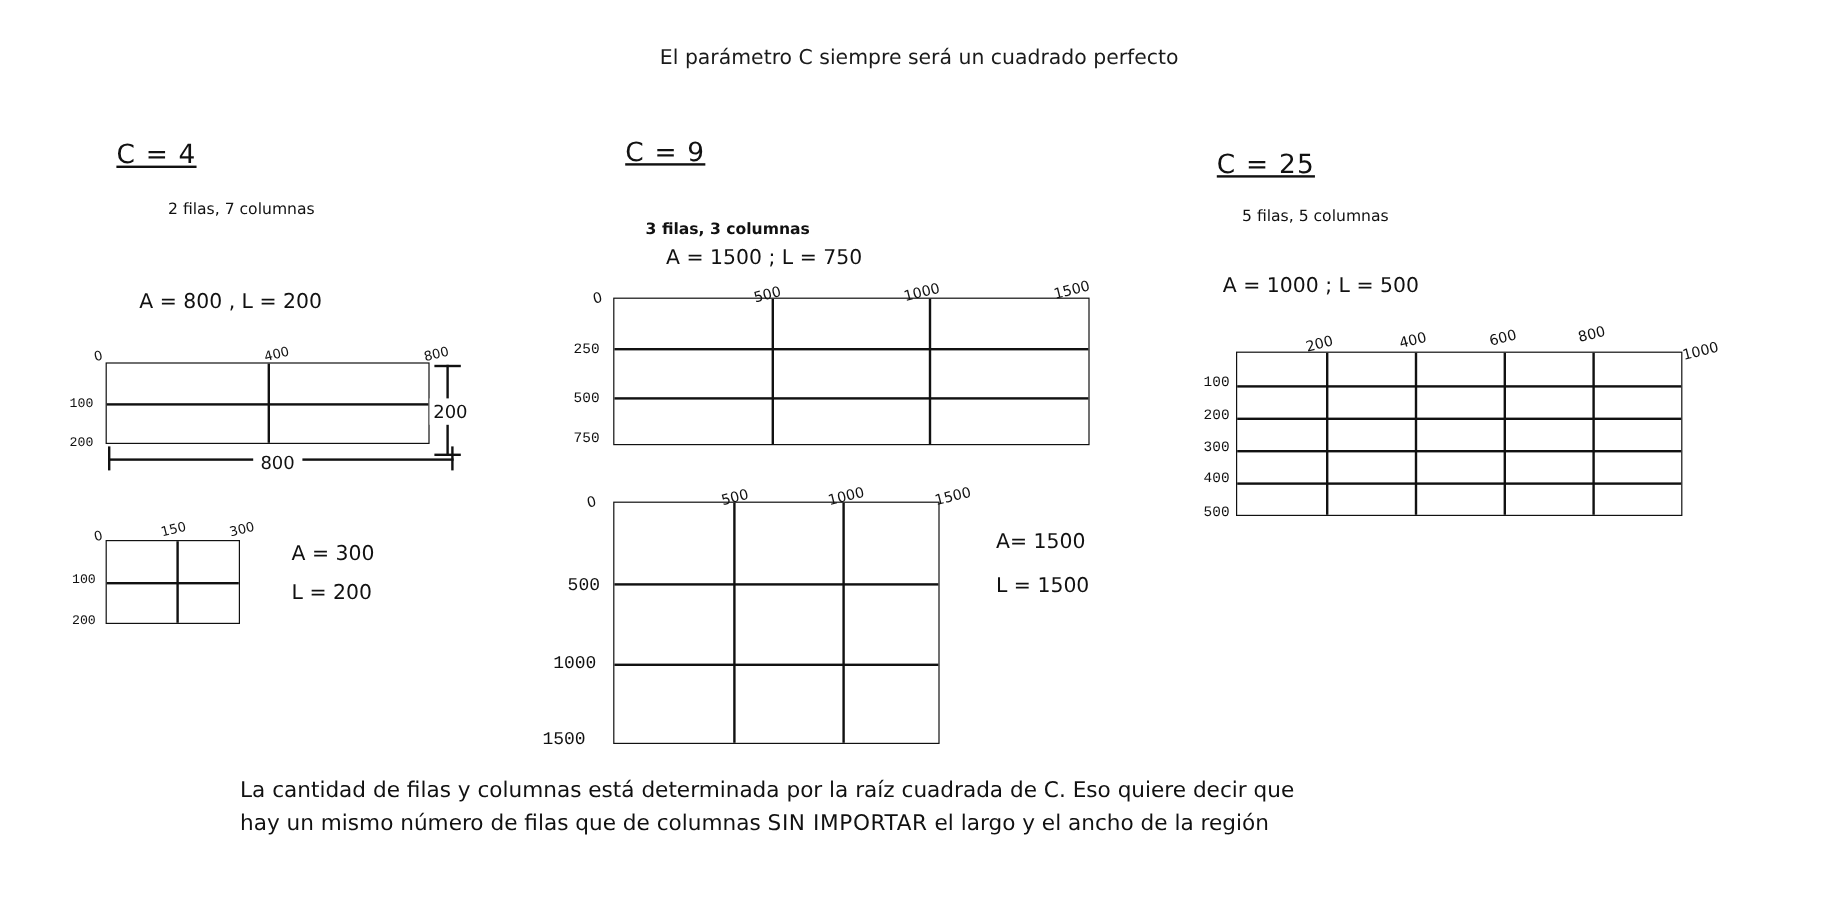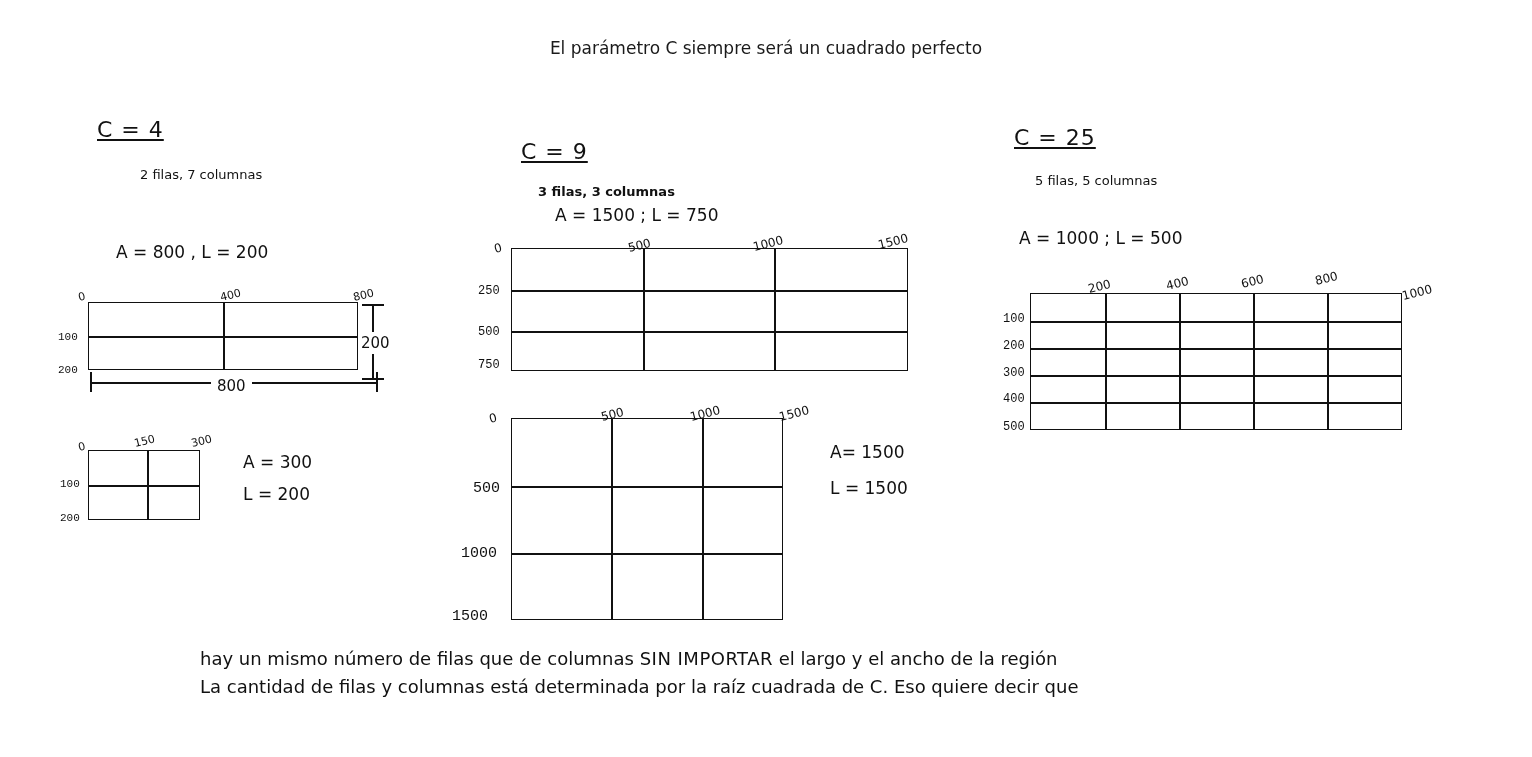--- a/index.html
+++ b/index.html
@@ -119,21 +119,21 @@
   <div class="hline" style="top:34px;"></div>
 </div>
 <div class="abs tick-rot label-xsmall hand" style="left:80px; top:441px;">0</div>
 <div class="abs tick-rot label-xsmall hand" style="left:136px; top:437px;">150</div>
 <div class="abs tick-rot label-xsmall hand" style="left:193px; top:437px;">300</div>
 <div class="abs tick-left label-xsmall hand" style="left:60px; top:478px;">100</div>
 <div class="abs tick-left label-xsmall hand" style="left:60px; top:512px;">200</div>
 <div class="abs label-big hand" style="left:243px; top:452px;">A = 300</div>
 <div class="abs label-big hand" style="left:243px; top:484px;">L = 200</div>
 
-<div class="abs case-title hand" style="left:521px; top:115px;margin-top:24px;">C = 9</div>
+<div class="abs case-title hand" style="left:521px; top:115px;">C = 9</div>
 <div class="abs case-sub hand" style="left:538px; top:184px;font-weight:bold;">3 filas, 3 columnas</div>
 <div class="abs label-big hand" style="left:555px; top:205px;">A = 1500 ;  L = 750</div>
 
 <div class="grid" style="left:511px; top:248px; width:397px; height:123px;">
   <div class="vline" style="left:131px;"></div>
   <div class="vline" style="left:262px;"></div>
   <div class="hline" style="top:41px;"></div>
   <div class="hline" style="top:82px;"></div>
 </div>
 <div class="abs tick-rot label-small hand" style="left:496px; top:242px;">0</div>
@@ -179,17 +179,17 @@
 <div class="abs tick-rot label-small hand" style="left:1243px; top:277px;">600</div>
 <div class="abs tick-rot label-small hand" style="left:1317px; top:274px;">800</div>
 <div class="abs tick-rot label-small hand" style="left:1404px; top:289px;">1000</div>
 <div class="abs tick-left label-small hand" style="left:1003px; top:312px;">100</div>
 <div class="abs tick-left label-small hand" style="left:1003px; top:339px;">200</div>
 <div class="abs tick-left label-small hand" style="left:1003px; top:366px;">300</div>
 <div class="abs tick-left label-small hand" style="left:1003px; top:392px;">400</div>
 <div class="abs tick-left label-small hand" style="left:1003px; top:420px;">500</div>
 
 <div class="abs footer">
+  <div>La cantidad de filas y columnas está determinada por la raíz cuadrada de C. Eso quiere decir que</div>
   <div>
     <span>hay un mismo número de filas que de columnas </span><span class="caps">SIN IMPORTAR</span><span> el largo y el ancho de la región</span>
   </div>
-  <div>La cantidad de filas y columnas está determinada por la raíz cuadrada de C. Eso quiere decir que</div>
 </div>
 
 </body></html>

